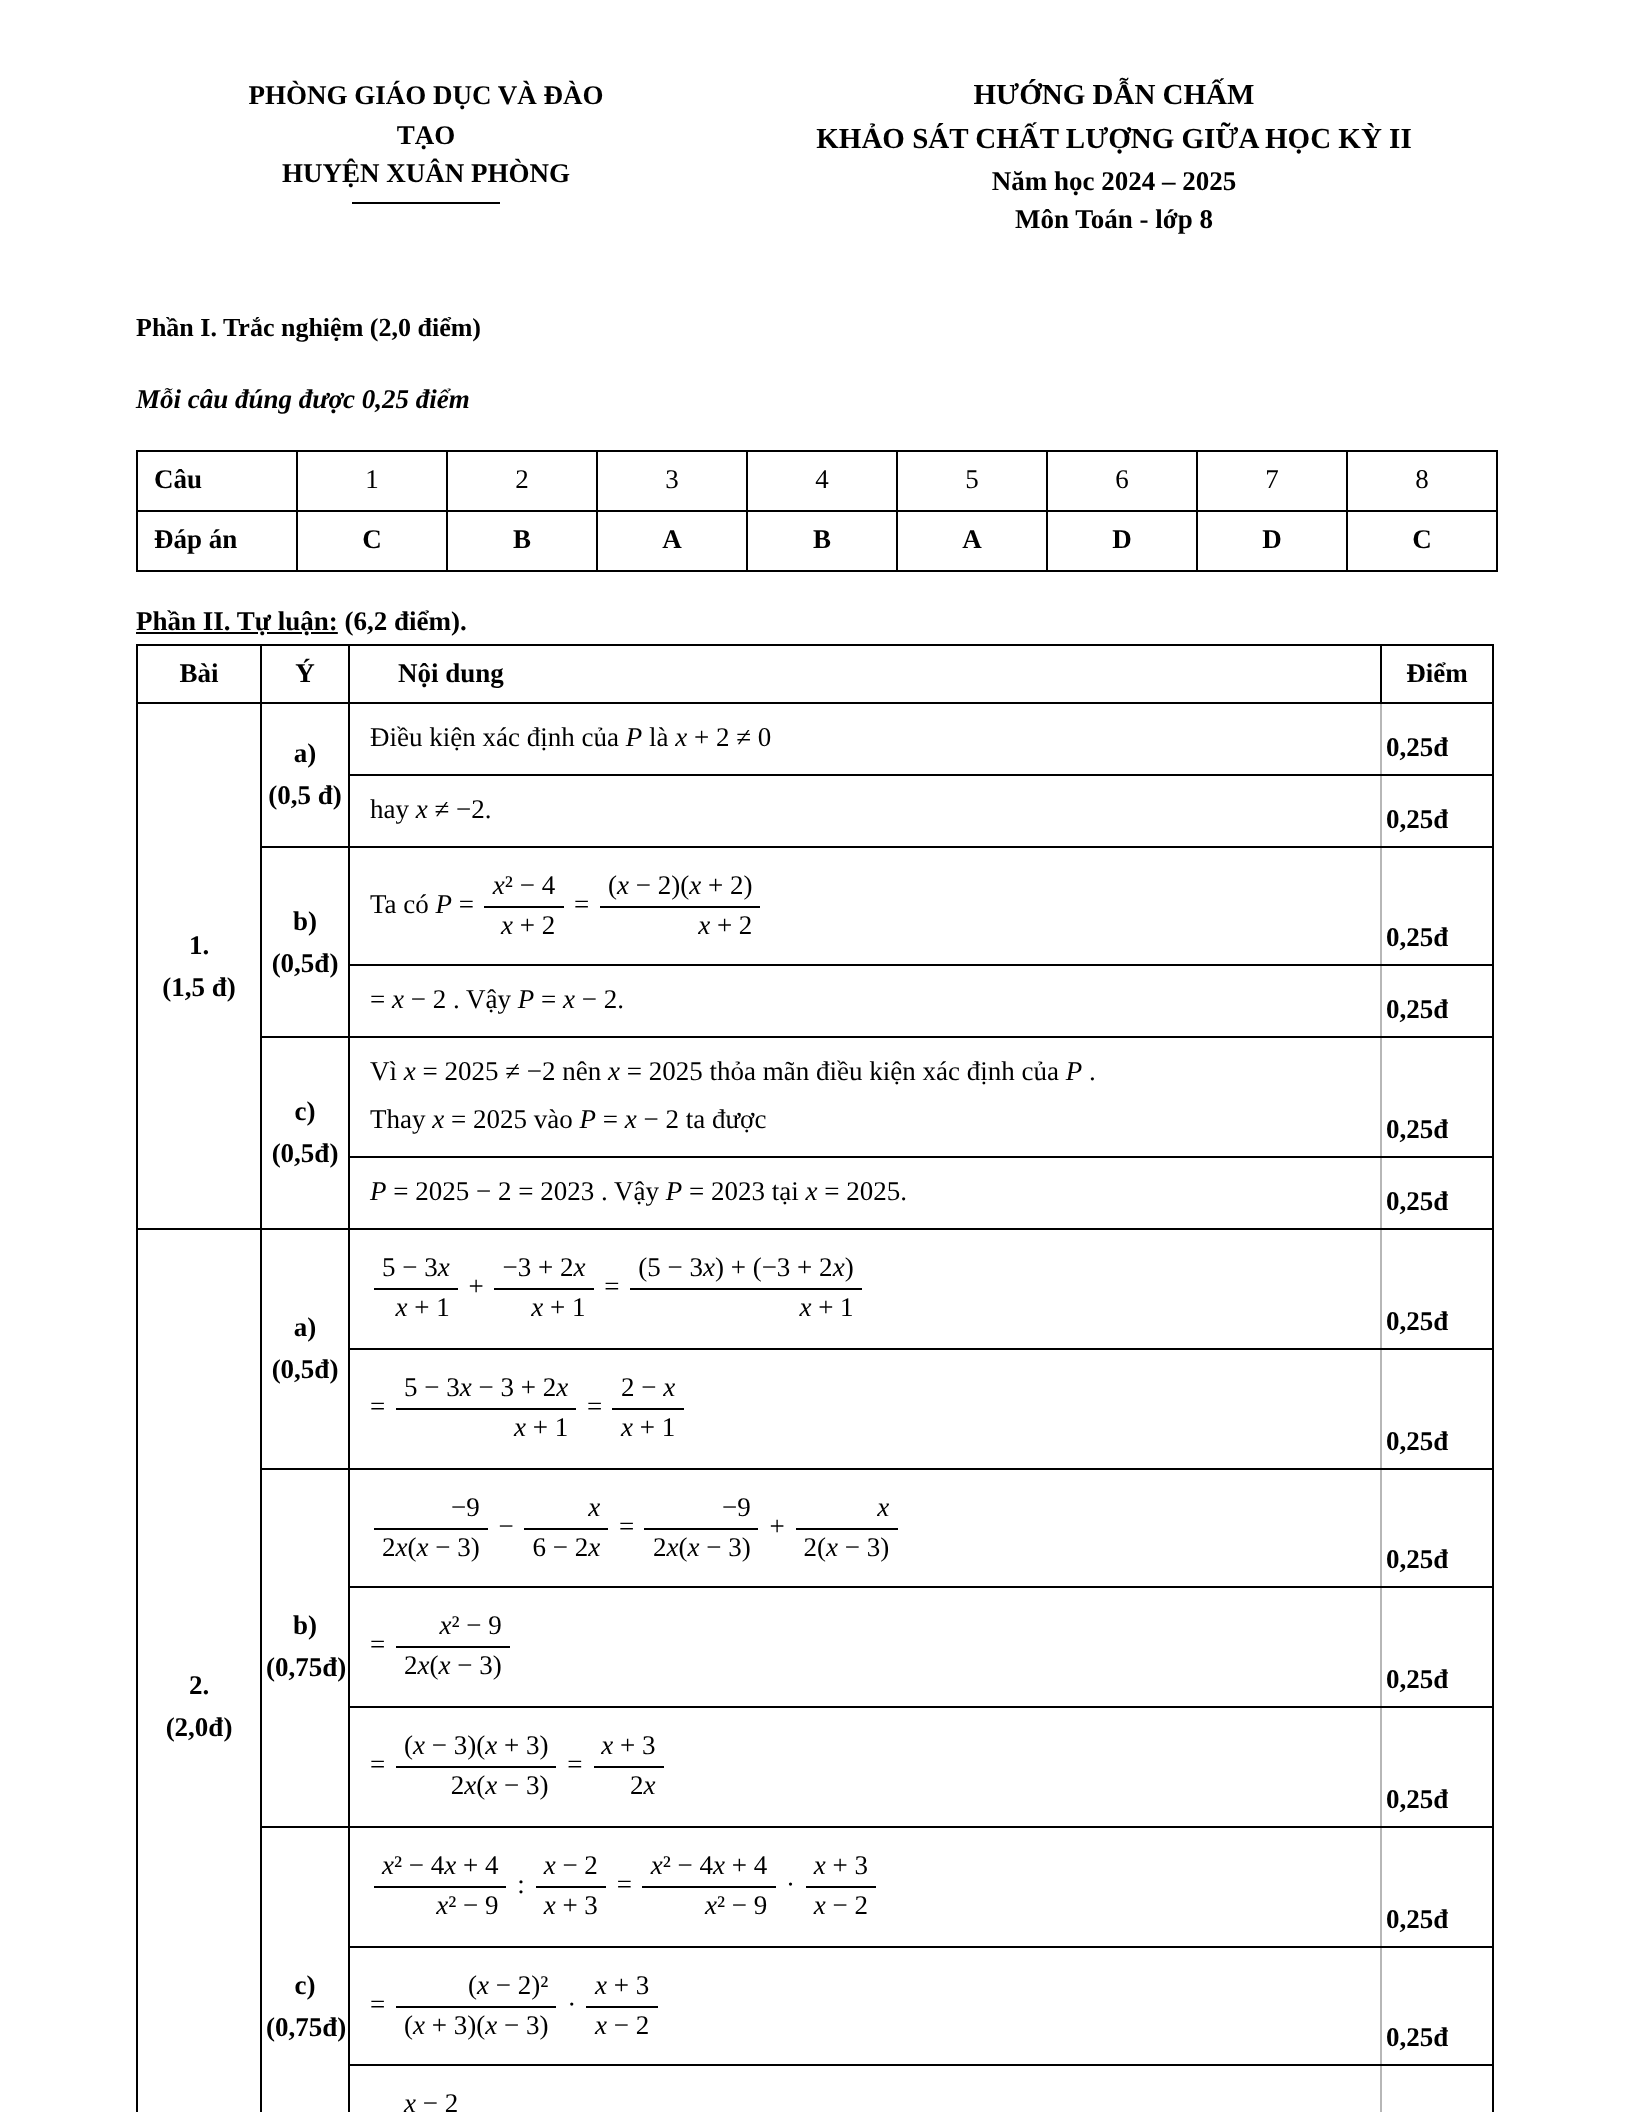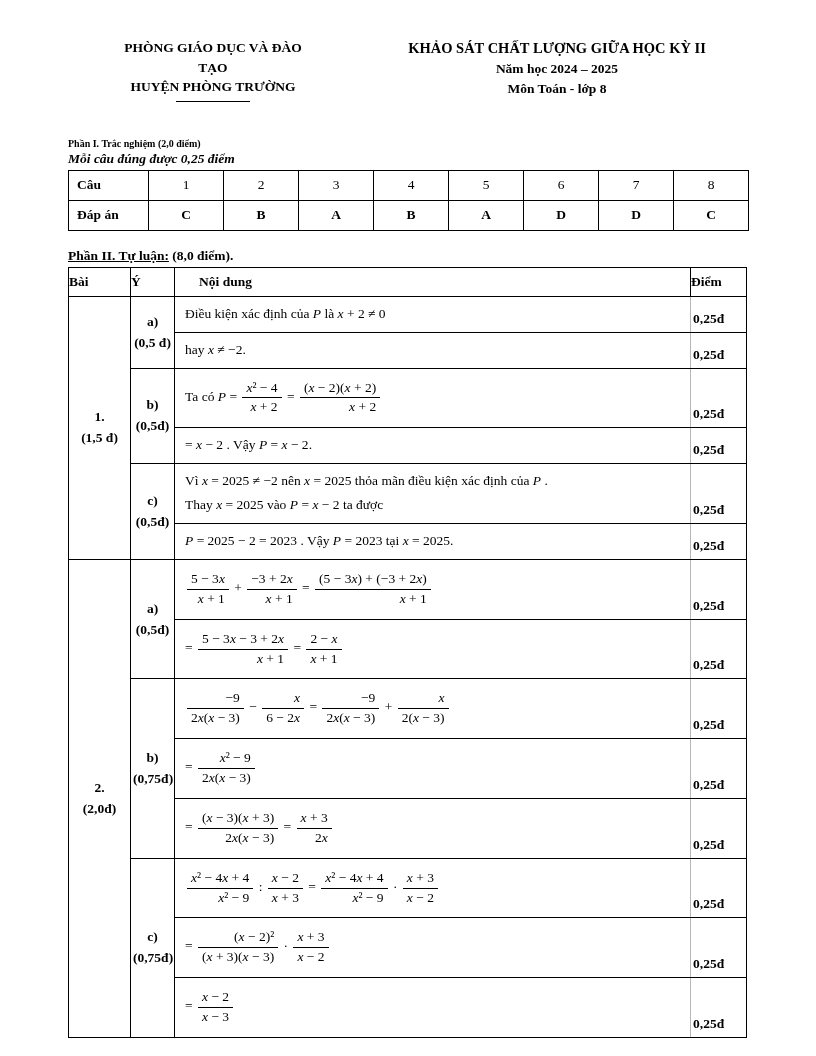--- a/index.html
+++ b/index.html
@@ -12,34 +12,34 @@
   
   .header { display:flex; align-items:flex-start; }
   .header-left { width:238px; margin-left:26px; text-align:center; font-weight:bold; font-size:13.5px; line-height:1.45; }
   .hl-rule { width:74px; border-bottom:1.4px solid #000; margin:4px auto 0 auto; }
   .header-right { flex:1; margin-left:34px; text-align:center; font-weight:bold; }
   .hr-l1 { font-size:14.5px; line-height:1.5; }
   .hr-l2 { font-size:14.5px; line-height:1.45; }
   .hr-l3, .hr-l4 { font-size:13.5px; line-height:1.45; }
 
   
-  .p1-title { margin-top:36px; font-size:10px; font-weight:bold; }
-  .p1-subtitle { margin-top:2px; font-size:13.5px; font-weight:bold; font-style:italic; }
+  .p1-title { margin-top:36px; font-size:13px; font-weight:bold; }
+  .p1-subtitle { margin-top:20px; font-size:13.5px; font-weight:bold; font-style:italic; }
   table { border-collapse:collapse; }
-  .mc-table { width:680px; margin-top:3px; table-layout:fixed; }
+  .mc-table { width:680px; margin-top:17px; table-layout:fixed; }
   .mc-table td { border:1.5px solid #000; height:29px; text-align:center; font-size:13.5px; padding:0 2px; }
   .mc-table td.mc-label { text-align:left; padding-left:8px; font-weight:bold; }
   .mc-table tr.ans-row td { font-weight:bold; }
 
   
   .p2-title { margin-top:17px; font-size:13.5px; font-weight:bold; }
   .p2-title .u { text-decoration:underline; }
   .essay-table { width:678px; margin-top:3px; table-layout:fixed; }
   .essay-table th, .essay-table td { border:1.5px solid #000; font-size:13.5px; }
-  .essay-table th { font-weight:bold; height:28px; text-align:left; padding:0; }
+  .essay-table th { font-weight:bold; height:28px; text-align:center; padding:0; }
   .essay-table th.h-noidung { text-align:left; padding-left:24px; }
   td.bai, td.ycell { text-align:center; vertical-align:middle; font-weight:bold; padding:2px; }
   td.bai div, td.ycell div { margin:5px 0; }
   td.noidung { padding:4px 10px; vertical-align:middle;
                border-right:1.5px solid #b7b7b7; }
   td.diem { vertical-align:bottom; font-weight:bold;
             padding:0 2px 5px 2px; border-left:1.5px solid #b7b7b7; }
   .cline { margin:3px 0; line-height:1.55; }
   .mrun i, .frac i { font-style:italic; }
   .frac { display:inline-block; vertical-align:middle; text-align:right; margin:4px 2px; line-height:1.25; }
@@ -48,24 +48,25 @@
 </style>
 </head>
 <body>
 
 <div class="page">
 
   <div class="header">
     <div class="header-left">
       <div>PHÒNG GIÁO DỤC VÀ ĐÀO</div>
       <div>TẠO</div>
-      <div>HUYỆN PHÒNG TRƯỜNG</div>
+      <div>HUYỆN XUÂN PHÒNG</div>
       <div class="hl-rule"></div>
     </div>
     <div class="header-right">
+      <div class="hr-l1">HƯỚNG DẪN CHẤM</div>
       <div class="hr-l2">KHẢO SÁT CHẤT LƯỢNG GIỮA HỌC KỲ II</div>
       <div class="hr-l3">Năm học 2024 – 2025</div>
       <div class="hr-l4">Môn Toán - lớp 8</div>
     </div>
   </div>
 
   <div class="p1-title">Phần I. Trắc nghiệm (2,0 điểm)</div>
   <div class="p1-subtitle">Mỗi câu đúng được 0,25 điểm</div>
 
   <table class="mc-table">
@@ -100,21 +101,21 @@
           <td>B</td>
           <td>A</td>
           <td>D</td>
           <td>D</td>
           <td>C</td>
         </tr>
       </tbody>
   </table>
 
   <div class="p2-title">
-    <span class="u">Phần II. Tự luận:</span><span> (8,0 điểm).</span>
+    <span class="u">Phần II. Tự luận:</span><span> (6,2 điểm).</span>
   </div>
 
   <table class="essay-table">
     <colgroup>
       <col style="width:62px">
         <col style="width:44px">
         <col style="width:516px">
         <col style="width:56px">
     </colgroup>
     <thead id="essay-head">

